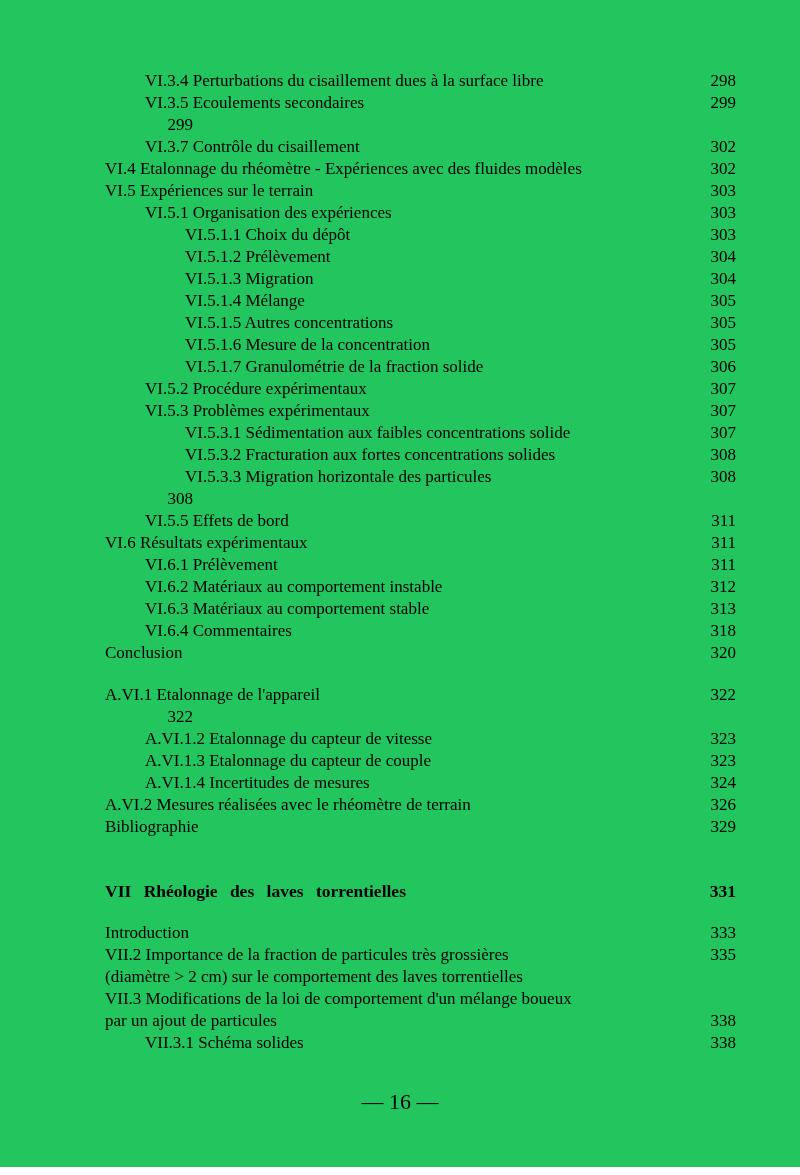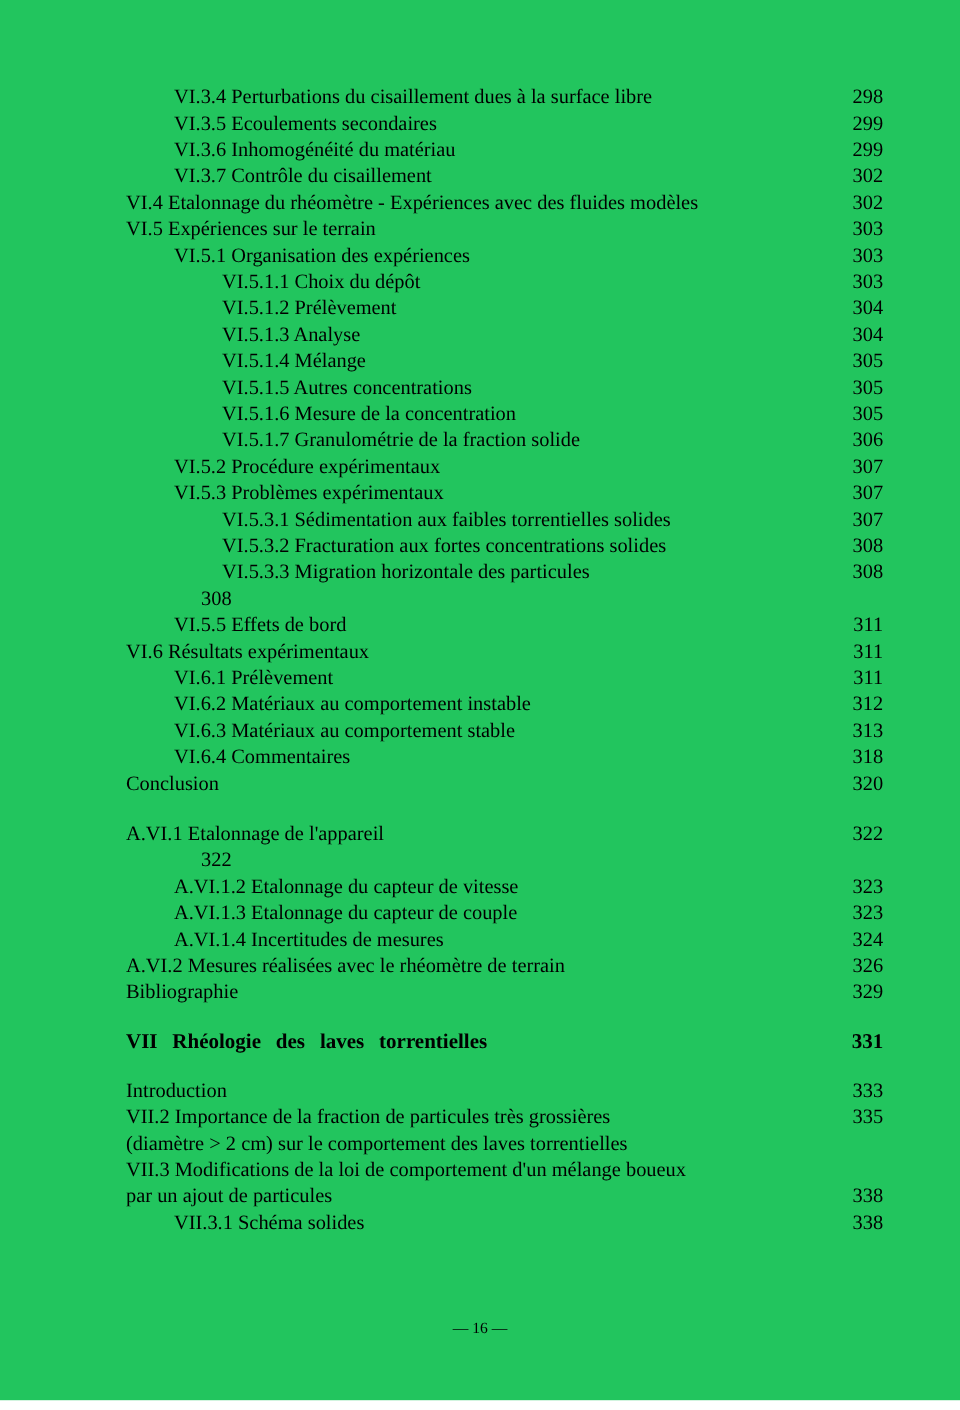--- a/index.html
+++ b/index.html
@@ -35,54 +35,53 @@
   }
   .row .pagenum {
     flex: 0 0 auto;
     width: 48px;
     text-align: right;
   }
   .indent-0 { padding-left: 0; }
   .indent-1 { padding-left: 40px; }
   .indent-2 { padding-left: 80px; }
   .gap-medium { margin-top: 20px; }
-  .gap-large  { margin-top: 18px; }
+  .gap-large  { margin-top: 42px; }
   .chapter {
     font-weight: bold;
     font-size: 17.5px;
   }
   .chapter .label {
     word-spacing: 8px;
   }
   .footer {
     position: absolute;
     left: 0;
     right: 0;
     bottom: 52px;
     text-align: center;
-    font-size: 13px;
+    font-size: 22px;
   }
 </style>
 </head>
 <body>
 
 <div class="page">
   <div class="toc" id="toc">
   <div class="row indent-1">
     <span class="label">VI.3.4 Perturbations du cisaillement dues à la surface libre</span>
     <span class="pagenum">298</span>
   </div>
 
   <div class="row indent-1">
     <span class="label">VI.3.5 Ecoulements secondaires</span>
     <span class="pagenum">299</span>
   </div>
 
   <div class="row indent-1">
-    <span class="label">VI.3.6 Inhomogénéité du matériau</span>
     <span class="pagenum">299</span>
   </div>
 
   <div class="row indent-1">
     <span class="label">VI.3.7 Contrôle du cisaillement</span>
     <span class="pagenum">302</span>
   </div>
 
   <div class="row indent-0">
     <span class="label">VI.4 Etalonnage du rhéomètre - Expériences avec des fluides modèles</span>
@@ -103,21 +102,21 @@
     <span class="label">VI.5.1.1 Choix du dépôt</span>
     <span class="pagenum">303</span>
   </div>
 
   <div class="row indent-2">
     <span class="label">VI.5.1.2 Prélèvement</span>
     <span class="pagenum">304</span>
   </div>
 
   <div class="row indent-2">
-    <span class="label">VI.5.1.3 Analyse</span>
+    <span class="label">VI.5.1.3 Migration</span>
     <span class="pagenum">304</span>
   </div>
 
   <div class="row indent-2">
     <span class="label">VI.5.1.4 Mélange</span>
     <span class="pagenum">305</span>
   </div>
 
   <div class="row indent-2">
     <span class="label">VI.5.1.5 Autres concentrations</span>
@@ -138,21 +137,21 @@
     <span class="label">VI.5.2 Procédure expérimentaux</span>
     <span class="pagenum">307</span>
   </div>
 
   <div class="row indent-1">
     <span class="label">VI.5.3 Problèmes expérimentaux</span>
     <span class="pagenum">307</span>
   </div>
 
   <div class="row indent-2">
-    <span class="label">VI.5.3.1 Sédimentation aux faibles torrentielles solides</span>
+    <span class="label">VI.5.3.1 Sédimentation aux faibles concentrations solide</span>
     <span class="pagenum">307</span>
   </div>
 
   <div class="row indent-2">
     <span class="label">VI.5.3.2 Fracturation aux fortes concentrations solides</span>
     <span class="pagenum">308</span>
   </div>
 
   <div class="row indent-2">
     <span class="label">VI.5.3.3 Migration horizontale des particules</span>

